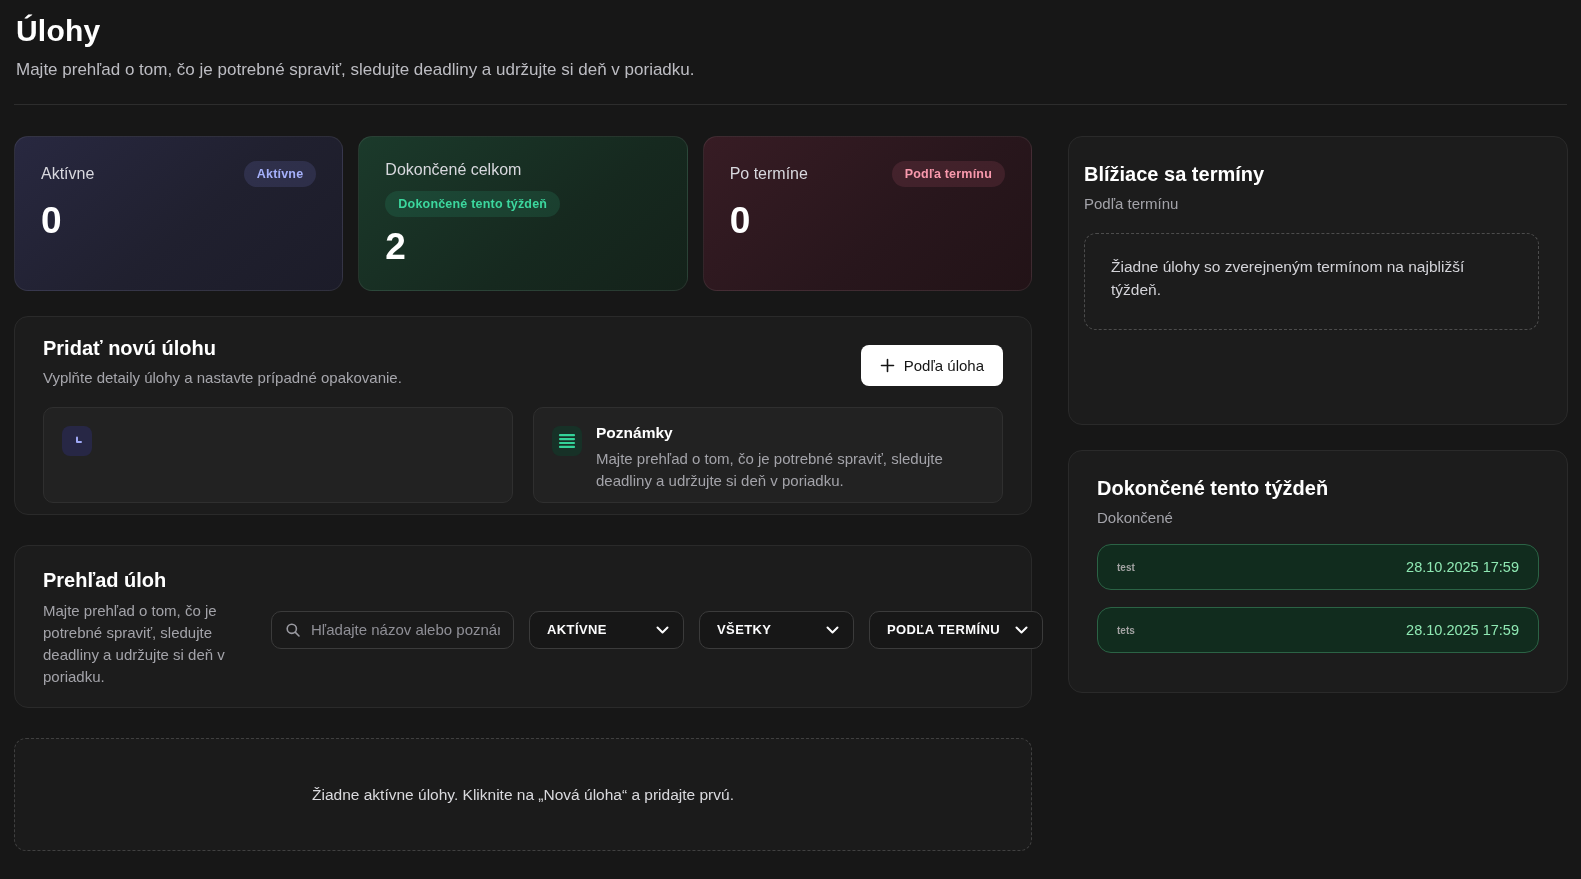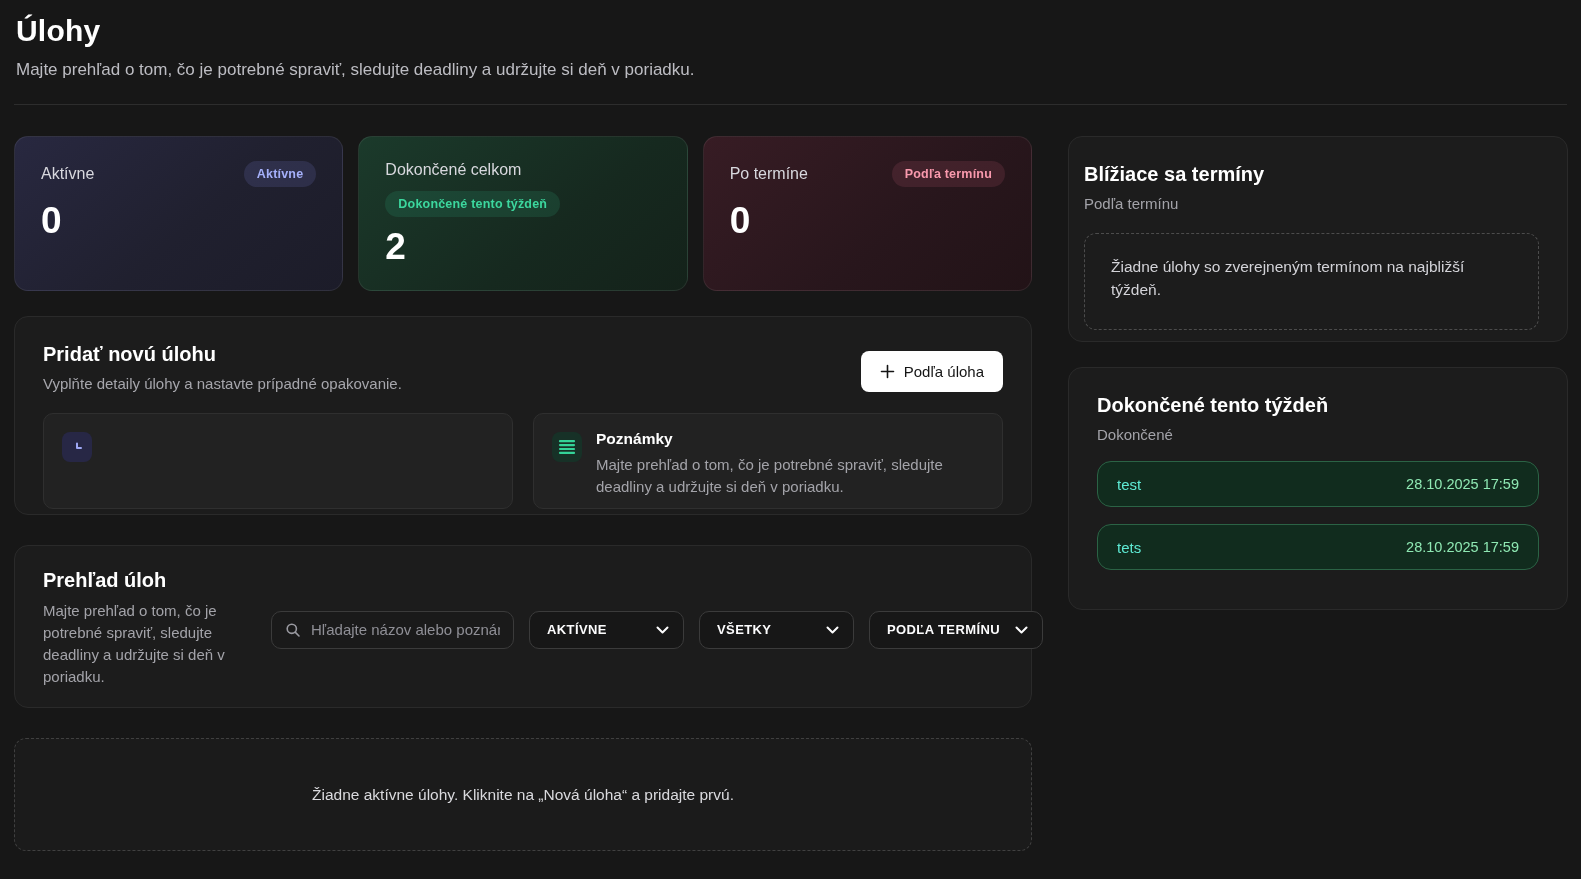--- a/index.html
+++ b/index.html
@@ -40,21 +40,21 @@
   .badge-green  { background: rgba(52,211,153,0.13); color: #3cd79e; }
   .badge-rose   { background: rgba(249,112,148,0.12); color: #f999ad; }
   .stat-badge-row { margin-top: 12px; }
   .stat-value { margin-top: 15px; font-size: 37px; font-weight: 700; line-height: 1; }
   .stat-green .stat-value { margin-top: 11px; }
 
   
   .panel {
     background: #1c1c1c; border: 1px solid #2a2a2a; border-radius: 14px;
   }
-  .panel-add { margin-top: 25px; height: 199px; padding: 26px 28px; }
+  .panel-add { margin-top: 25px; height: 199px; padding: 20px 28px; }
   .panel-head { display: flex; justify-content: space-between; align-items: flex-start; }
   .panel-title { font-size: 20px; font-weight: 700; }
   .panel-sub { margin-top: 9px; font-size: 15px; color: #a6a6ac; }
   .new-task-btn {
     display: flex; align-items: center; gap: 9px;
     background: #ffffff; color: #141414; border: none; cursor: pointer;
     font-family: inherit; font-size: 15px; border-radius: 8px;
     padding: 12px 19px; margin-top: 8px;
   }
   .info-row { display: flex; gap: 20px; margin-top: 21px; }
@@ -96,35 +96,35 @@
   
   .empty-box {
     margin-top: 30px; height: 113px; background: #1b1b1b;
     border: 1.5px dashed #404040; border-radius: 12px;
     display: flex; align-items: center; justify-content: center; text-align: center;
   }
   .empty-text { font-size: 15.5px; color: #dadade; }
 
   
   .side-card { padding: 26px 28px; }
-  .side-card-upcoming { height: 206px; padding-left: 15px; }
+  .side-card-upcoming { height: 289px; padding-left: 15px; }
   .side-card-completed { margin-top: 25px; height: 243px; }
   .side-title { font-size: 20px; font-weight: 700; }
   .side-sub { margin-top: 9px; font-size: 15px; color: #a3a3a9; }
   .upcoming-empty {
     margin-top: 21px; height: 97px; border: 1px dashed #4c4c4c; border-radius: 12px;
     padding: 21px 26px; font-size: 15.5px; color: #d3d3d8; line-height: 1.5;
   }
   .task-list { margin-top: 18px; display: flex; flex-direction: column; gap: 17px; }
   .task-row {
     height: 46px; background: #112c1e; border: 1px solid #2b6345; border-radius: 14px;
     display: flex; align-items: center; justify-content: space-between;
     padding: 0 19px; cursor: pointer;
   }
-  .task-name { font-size: 15px; font-weight: 400; color: #5eead4; }
+  .task-name { font-size: 10px; font-weight: 700; color: #a3a3a3; }
   .task-date { font-size: 14.5px; color: #8fe8b3; }
 
   svg { display: block; }
 </style>
 </head>
 <body>
 
 <header class="page-header">
   <h1 class="page-title">Úlohy</h1>
   <p class="page-subtitle">Majte prehľad o tom, čo je potrebné spraviť, sledujte deadliny a udržujte si deň v poriadku.</p>

